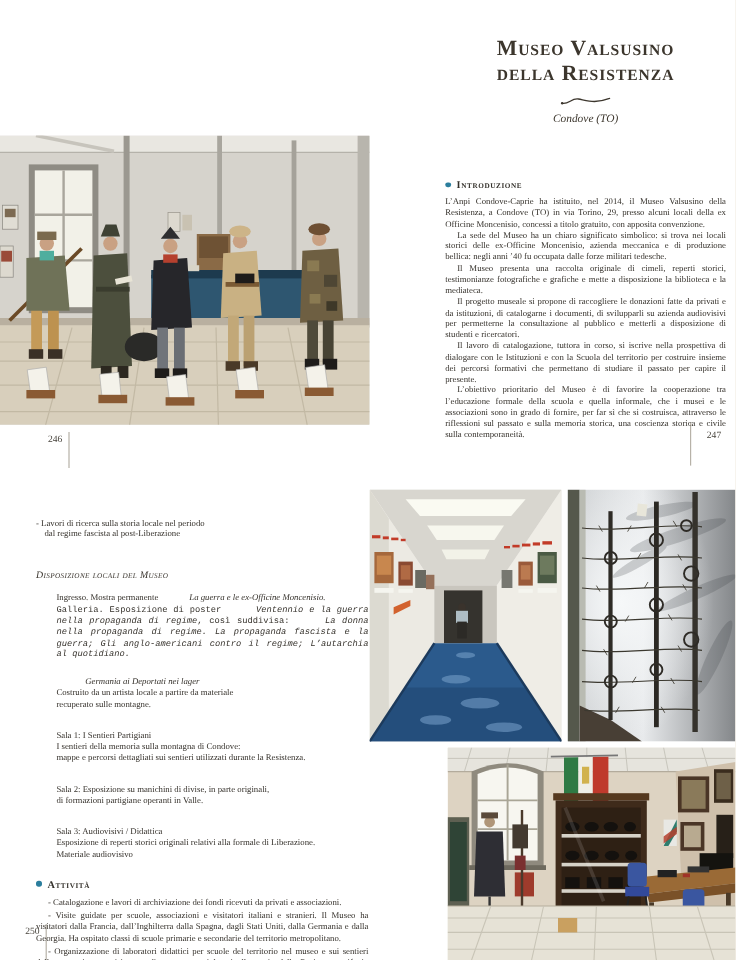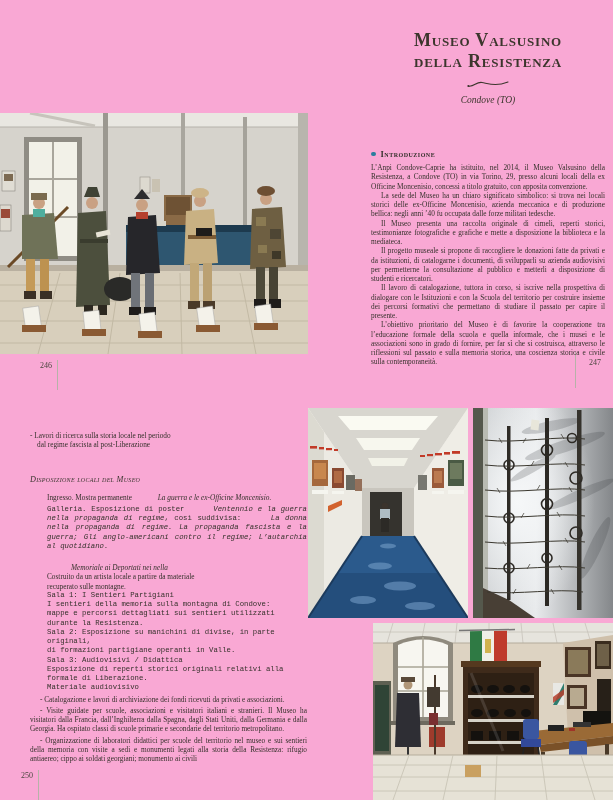--- a/index.html
+++ b/index.html
@@ -1,16 +1,16 @@
 <!DOCTYPE html>
 <html><head>
 <meta charset="utf-8">
 <style>
   html,body { margin:0; padding:0; background:#f0ebe0; }
-  .page { position:relative; width:613px; height:800px; background:#f9a8d4;
+  .page { position:relative; width:613px; height:800px; background:#ffffff;
           font-family:"Liberation Serif", serif; color:#35312b; overflow:hidden; }
 
   
   .masthead { position:absolute; left:366px; top:30px; width:244px; text-align:center; }
   .title { font-size:18px; line-height:21px; font-variant:small-caps; letter-spacing:.8px;
            color:#3c362d; font-weight:600; }
   .flourish { display:block; margin:7px auto 2px auto; }
   .subtitle { font-size:9.5px; font-style:italic; color:#3c362d; margin-top:6px;text-align:center; }
 
   
@@ -28,21 +28,21 @@
   .para { font-size:7.3px; line-height:9.25px; margin:0; text-align:justify; }
   .para.indent { text-indent:10px; }
   .line { font-size:7.3px; line-height:9.25px; margin:0; }
   .cont { padding-left:7px; }
   .it { font-style:italic;padding-left:24px; }
   .sub-head { font-size:8.2px; font-style:italic; font-variant:small-caps; font-weight:normal;
               letter-spacing:.3px; margin:25px 0 9px 0; color:#3a352e; }
   .indent-block { padding-left:17px; }
   .gal { margin-top:3px; text-align:justify;font-family:Liberation Mono, monospace; }
   .mem-head { margin-top:12px; }
-  .sala { margin-top:0;font-family:Liberation Mono, monospace; }
+  .sala { margin-top:17px; }
   .sec-head.att { margin:16px 0 5px 0; }
   .att-item { margin-top:2px; }
 
   
   .photo { position:absolute; }
   .photo svg { display:block; }
 </style>
 </head>
 <body>
 
@@ -457,38 +457,39 @@
   <section class="col-left">
     <p class="line">- Lavori di ricerca sulla storia locale nel periodo</p>
     <p class="line cont">dal regime fascista al post-Liberazione</p>
 
     <h4 class="sub-head">Disposizione locali del Museo</h4>
 
     <div class="indent-block">
       <p class="line"><span>Ingresso. Mostra permanente </span><span class="it">La guerra e le ex-Officine Moncenisio.</span></p>
       <p class="line gal"><span>Galleria. Esposizione di poster </span><span class="it">Ventennio e la guerra nella propaganda di regime</span><span>, così suddivisa: </span><span class="it">La donna nella propaganda di regime. La propaganda fascista e la guerra; Gli anglo-americani contro il regime; L’autarchia al quotidiano.</span></p>
 
-      <p class="line it mem-head">Memoriale ai Deportati nei nella</p>
+      <p class="line it mem-head">Germania ai Deportati nei lager</p>
       <p class="line">Costruito da un artista locale a partire da materiale</p>
       <p class="line">recuperato sulle montagne.</p>
 
       <div class="sala">
         <p class="line">Sala 1: I Sentieri Partigiani</p>
         <p class="line">I sentieri della memoria sulla montagna di Condove:</p>
         <p class="line">mappe e percorsi dettagliati sui sentieri utilizzati durante la Resistenza.</p>
       </div>
       <div class="sala">
         <p class="line">Sala 2: Esposizione su manichini di divise, in parte originali,</p>
         <p class="line">di formazioni partigiane operanti in Valle.</p>
       </div>
       <div class="sala">
         <p class="line">Sala 3: Audiovisivi / Didattica</p>
         <p class="line">Esposizione di reperti storici originali relativi alla formale di Liberazione.</p>
         <p class="line">Materiale audiovisivo</p>
       </div>
     </div>
 
+    <h3 class="sec-head att"><span class="bullet"></span><span>Attività</span></h3>
     <p class="para indent att-item">- Catalogazione e lavori di archiviazione dei fondi ricevuti da privati e associazioni.</p>
     <p class="para indent att-item">- Visite guidate per scuole, associazioni e visitatori italiani e stranieri. Il Museo ha visitatori dalla Francia, dall’Inghilterra dalla Spagna, dagli Stati Uniti, dalla Germania e dalla Georgia. Ha ospitato classi di scuole primarie e secondarie del territorio metropolitano.</p>
     <p class="para indent att-item">- Organizzazione di laboratori didattici per scuole del territorio nel museo e sui sentieri della memoria con visite a sedi e monumenti legati alla storia della Resistenza: rifugio antiaereo; cippo ai soldati georgiani; monumento ai civili</p>
   </section>
 
 </div>
 
 </body></html>

